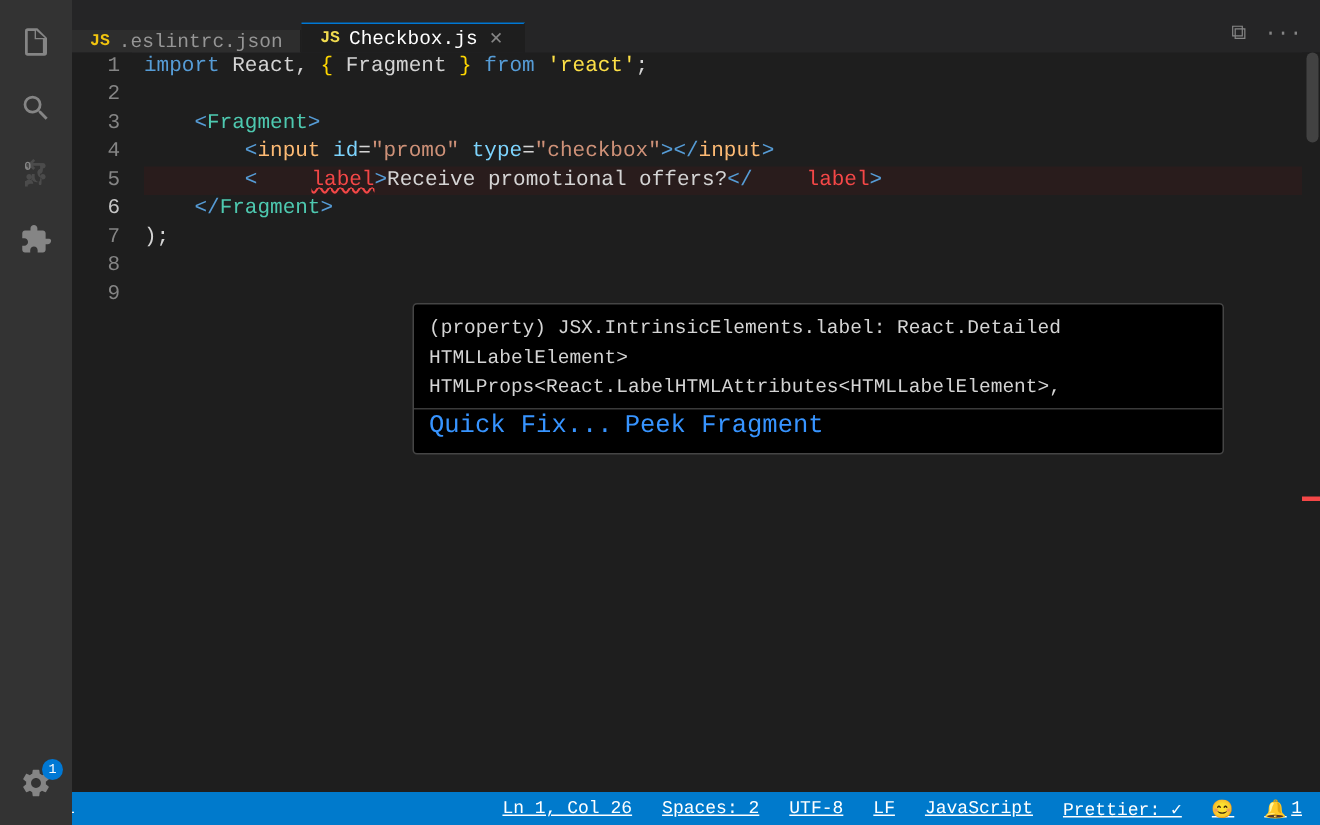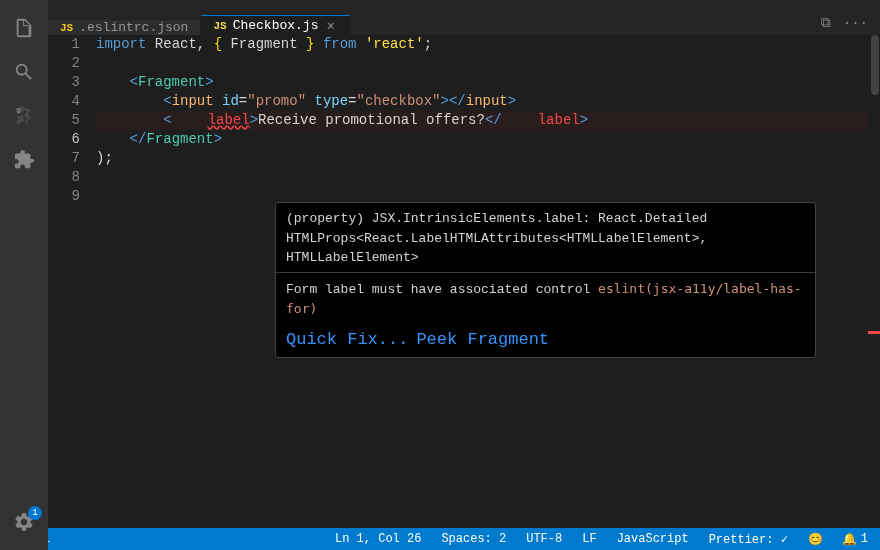--- a/index.html
+++ b/index.html
@@ -229,21 +229,21 @@
       font-size: 12px;
       color: white;
       padding: 0 8px;
       gap: 4px;
     }
     .status-left {
       display: flex; align-items: center; gap: 6px;
     }
     .status-right {
       margin-left: auto;
-      display: flex; align-items: center; gap: 12px;
+      display: flex; align-items: center; gap: 12px; text-decoration: underline;
     }
     .status-item {
       display: flex; align-items: center; gap: 3px;
       cursor: pointer;
       padding: 0 4px;
       height: 22px;
       white-space: nowrap;
     }
   </style>
 </head>
@@ -336,26 +336,22 @@
 
     <div class="code-line">
       <span>);</span>
     </div>
 
     <div class="code-line"></div>
 
     <div class="tooltip-popup">
       <div class="tooltip-header">
         <div>(property) JSX.IntrinsicElements.label: React.Detailed</div>
+        <div>HTMLLabelElement&gt;</div>
         <div>HTMLProps&lt;React.LabelHTMLAttributes&lt;HTMLLabelElement&gt;,</div>
-        <div>HTMLLabelElement&gt;</div>
-      </div>
-      <div class="tooltip-body">
-        <span>Form label must have associated control</span>
-        <span> </span><span class="tooltip-code">eslint(jsx-a11y/label-has-for)</span>
       </div>
       <div class="tooltip-actions">
         <a class="tooltip-link" href="#">Quick Fix...</a>
         <a class="tooltip-link" href="#">Peek Fragment</a>
       </div>
     </div>
   </div>
 </div>
 
 <div class="scrollbar-area">

